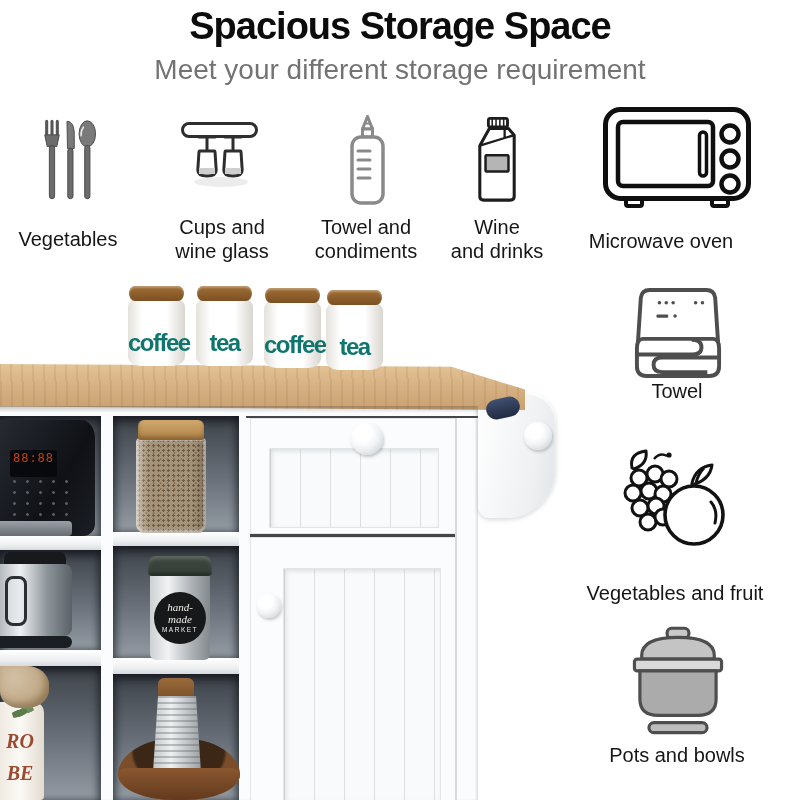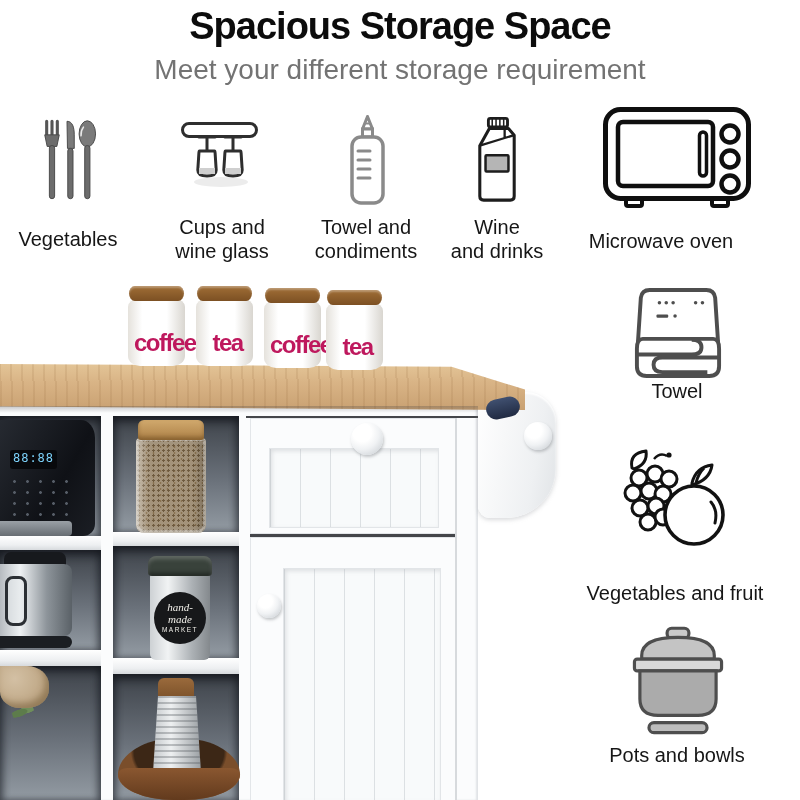--- a/index.html
+++ b/index.html
@@ -19,40 +19,40 @@
   .counter-shadow{left:0;top:406px;width:478px;height:7px;
     background:linear-gradient(180deg,rgba(60,60,65,.28),rgba(60,60,65,0));}
   
   .canister{width:57px;height:80px;}
   .can-lid{position:absolute;top:0;left:1px;right:1px;height:15px;border-radius:7px/9px;
     background:linear-gradient(180deg,#a06e36,#7c5023);box-shadow:inset 0 2px 2px rgba(255,255,255,.3);}
   .can-body{position:absolute;top:13px;left:0;right:0;bottom:0;
     border-radius:10px 10px 12px 12px/8px 8px 10px 10px;
     background:linear-gradient(90deg,#e5e2dc 0%,#ffffff 25%,#ffffff 68%,#d9d6d0 100%);}
   .can-text{position:absolute;left:0;right:0;bottom:9px;text-align:center;font-size:24px;
-    font-weight:600;letter-spacing:-1.5px;color:#be185d;margin-left:6px;}
+    font-weight:600;letter-spacing:-1.5px;color:#0f766e;}
   
   .cabinet{left:0;top:406px;width:478px;height:394px;background:#fbfcfd;
     box-shadow:inset -2px 0 2px #e0e3e6;}
   .cubby{background:linear-gradient(180deg,#3e434a 0%,#6a717a 55%,#939ba3 100%);
     box-shadow:inset 0 6px 10px rgba(8,10,14,.55),inset 4px 0 6px rgba(18,22,28,.28),inset -4px 0 6px rgba(18,22,28,.28);}
   .shelf{background:linear-gradient(180deg,#ffffff 0%,#edeff1 65%,#d7dadd 100%);}
   .gapline{background:#44464a;}
   .panel{background:#fbfcfd;border:1px solid #e3e6e9;box-sizing:border-box;}
   .bead{background-color:#f8fafb;
     background-image:repeating-linear-gradient(90deg,#dce0e3 0 1.5px,rgba(255,255,255,0) 1.5px 30px);
     border:1px solid #e2e5e8;box-shadow:inset 2px 2px 4px rgba(168,173,178,.35);box-sizing:border-box;}
   .knob{border-radius:50%;
     background:radial-gradient(circle at 35% 30%,#ffffff 0 30%,#f0f2f4 55%,#d2d6da 85%,#c2c6ca 100%);
     box-shadow:1px 2px 3px rgba(128,133,138,.45);}
   
   .machine{left:0;top:420px;width:95px;height:116px;border-radius:0 14px 12px 0/0 18px 12px 0;
     background:linear-gradient(120deg,#262a31 0%,#0f1116 60%,#1b1e24 100%);}
-  .machine-display{position:absolute;left:10px;top:30px;width:47px;height:19px;background:#08090c;
-    border-radius:3px;color:#7dd3fc;font-family:"DejaVu Sans Mono",monospace;font-size:12px;
+  .machine-display{position:absolute;left:10px;top:30px;width:47px;height:27px;background:#08090c;
+    border-radius:3px;color:#c2410c;font-family:"DejaVu Sans Mono",monospace;font-size:12px;
     line-height:17px;text-align:center;letter-spacing:1px;}
   .machine-buttons{position:absolute;left:8px;top:56px;width:62px;height:46px;
     background-image:radial-gradient(circle,#565d67 1.3px,rgba(0,0,0,0) 1.5px);background-size:13px 11px;}
   .machine-base{position:absolute;left:0;bottom:0;width:72px;height:15px;border-radius:0 4px 4px 0;
     background:linear-gradient(180deg,#9aa0a6,#676d73);}
   .kettle{left:0;top:552px;width:72px;height:96px;}
   .kettle-lid{position:absolute;left:4px;top:0;width:62px;height:14px;background:#17191d;border-radius:7px 7px 0 0;}
   .kettle-body{position:absolute;left:0;top:12px;width:72px;height:72px;border-radius:0 8px 8px 0;
     background:linear-gradient(90deg,#b6bbc0 0%,#eef1f3 28%,#8d949a 65%,#5a6167 100%);}
   .kettle-handle{position:absolute;left:5px;top:24px;width:16px;height:44px;border:3px solid #2b2f34;
@@ -277,20 +277,24 @@
     <div class="machine-base"></div>
   </div>
 
   <div class="abs kettle">
     <div class="kettle-lid"></div>
     <div class="kettle-body"></div>
     <div class="kettle-handle"></div>
     <div class="kettle-base"></div>
   </div>
 
+  <div class="abs burlap-jar">
+    <div class="jar-letter" style="top:28px;">RO</div>
+    <div class="jar-letter" style="top:60px;">BE</div>
+  </div>
   <div class="abs sprig"></div>
   <div class="abs burlap-lid"></div>
 
   <div class="abs grainjar"></div>
   <div class="abs cork"></div>
 
   <div class="abs tin-body"></div>
   <div class="abs tin-lid"></div>
   <div class="abs tin-label">
     <div style="margin-top:9px;" class="tin-script">hand-</div>

